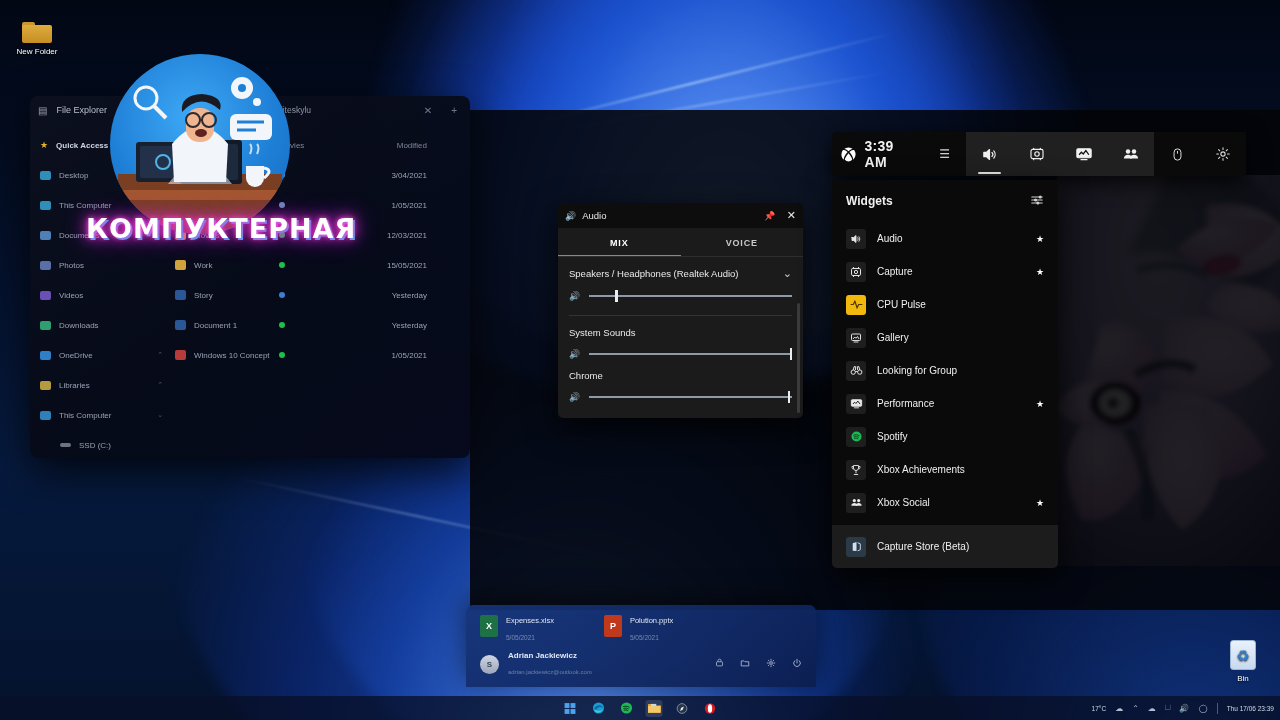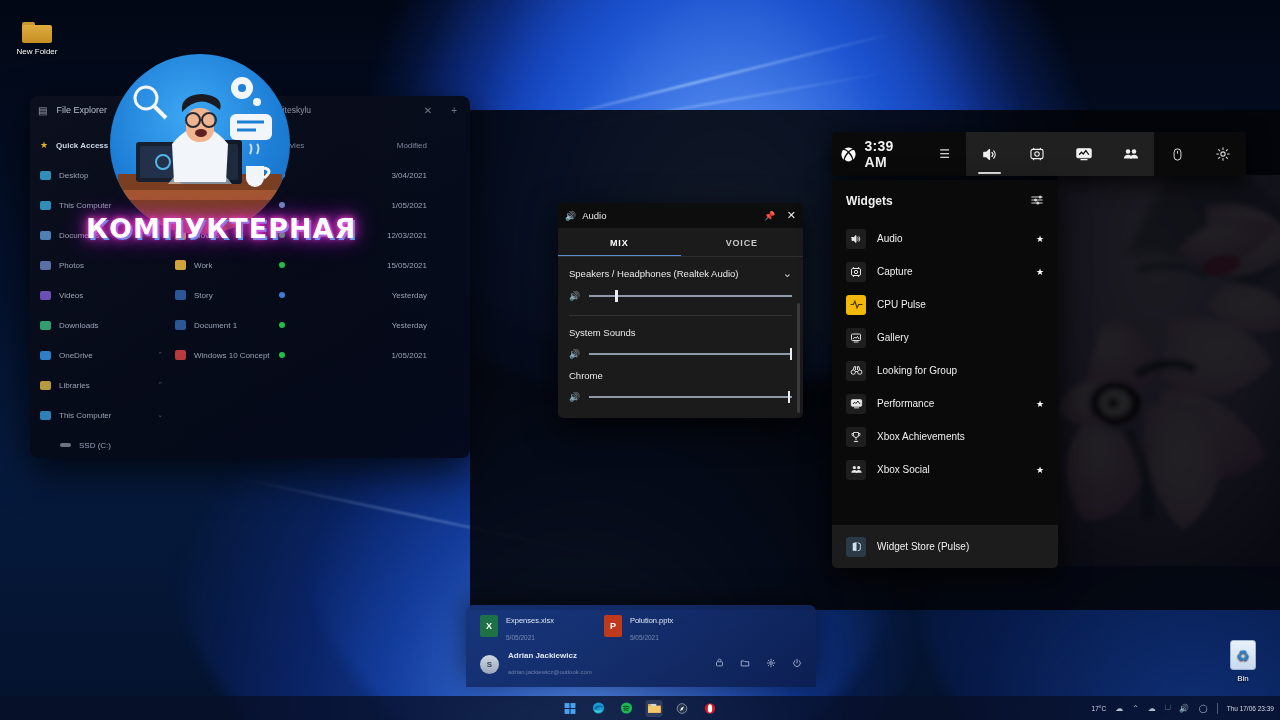--- a/index.html
+++ b/index.html
@@ -606,20 +606,29 @@
       <svg width="13" height="13" viewBox="0 0 24 24" fill="none" stroke="#e8e8e8" stroke-width="1.7">
         <rect x="2.5" y="5" width="19" height="12" rx="1.6" fill="#e8e8e8"></rect>
         <path d="M5.5 13l3-3.5 2.5 2.5 3.5-4.5 4 5.5" stroke="#1e1e1e" stroke-width="1.8" fill="none"></path>
         <path d="M8 20h8" stroke-linecap="round"></path>
         </svg>
       </span>
     <span>Performance</span>
     <span class="w-star">★</span>
   </div>
 
+  <div class="w-row">
+    <span class="w-ico">
+      <svg width="15" height="15" viewBox="0 0 24 24">
+        <circle cx="12" cy="12" r="8" fill="#1db954"></circle>
+        <path d="M7.7 9.6c3-.8 6-.5 8.4.8M8.3 12.4c2.5-.7 4.9-.4 6.9.7M8.9 15c2-.5 3.8-.3 5.4.6" stroke="#0a2a15" stroke-width="1.3" fill="none" stroke-linecap="round"></path>
+        </svg>
+      </span>
+    <span>Spotify</span>
+  </div>
 
   <div class="w-row">
     <span class="w-ico">
       <svg width="12" height="12" viewBox="0 0 24 24" fill="none" stroke="#e8e8e8" stroke-width="1.8">
         <path d="M7 3h10v5a5 5 0 0 1-10 0z"></path>
           <path d="M7 5H4v2a3 3 0 0 0 3 3M17 5h3v2a3 3 0 0 1-3 3"></path>
         <path d="M12 13v5M8.5 21h7" stroke-linecap="round"></path>
         </svg>
       </span>
     <span>Xbox Achievements</span>
@@ -638,21 +647,21 @@
     <span class="w-star">★</span>
   </div>
 
   <div id="w-store">
     <span class="w-ico" style="background:#2b3a46">
       <svg width="13" height="13" viewBox="0 0 24 24" fill="none" stroke="#cfe0ee" stroke-width="1.7" stroke-linejoin="round">
         <path d="M5 6l7-2.5v17L5 20z" fill="#cfe0ee" stroke="none"></path>
         <path d="M14 5l5 2v11l-5 2"></path>
         </svg>
       </span>
-    <span>Widget Store (Pulse)</span>
+    <span>Capture Store (Beta)</span>
   </div>
 </div>
 
 <div id="start">
   <div id="start-recs">
     <div class="rec">
       <span class="ri" style="background:#1d7145">X</span>
       <span>
         <span class="rt" style="display:block">Expenses.xlsx</span>
         <span class="rs">5/05/2021</span>

